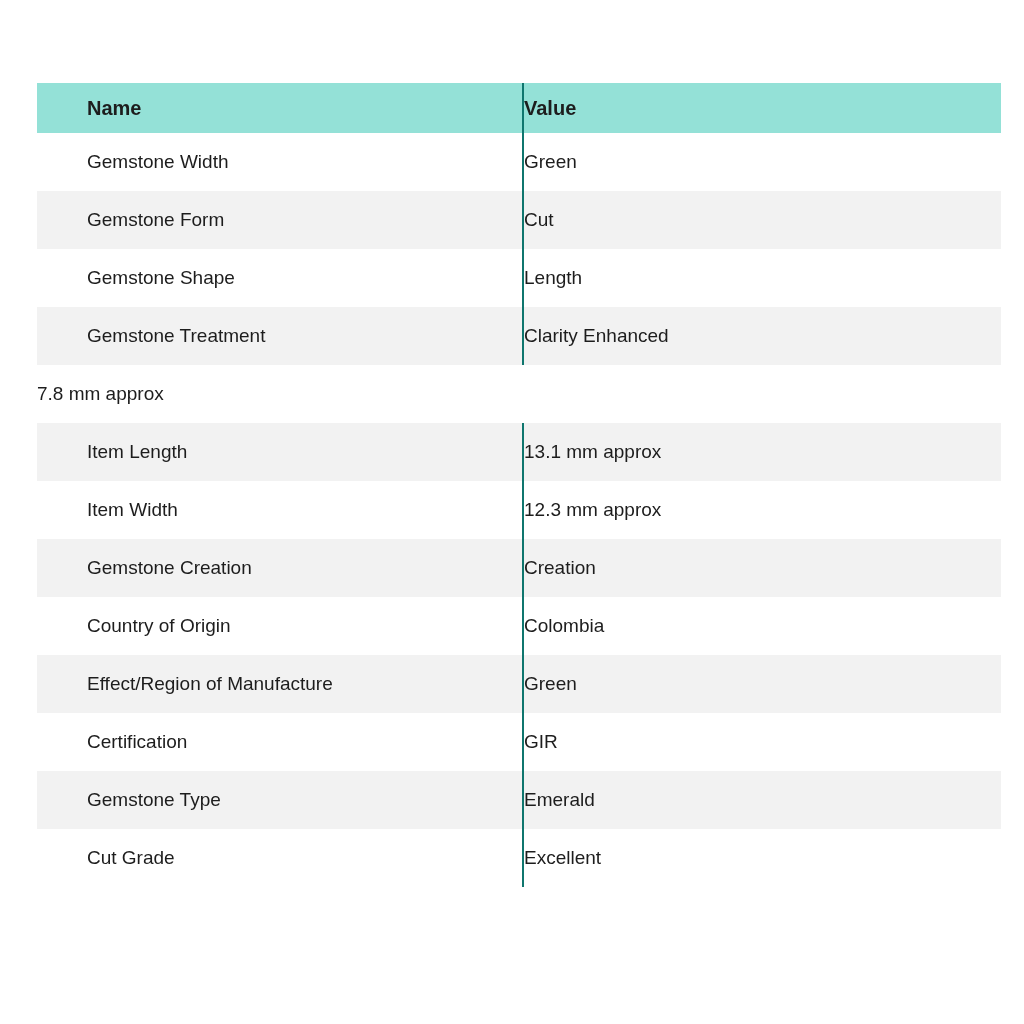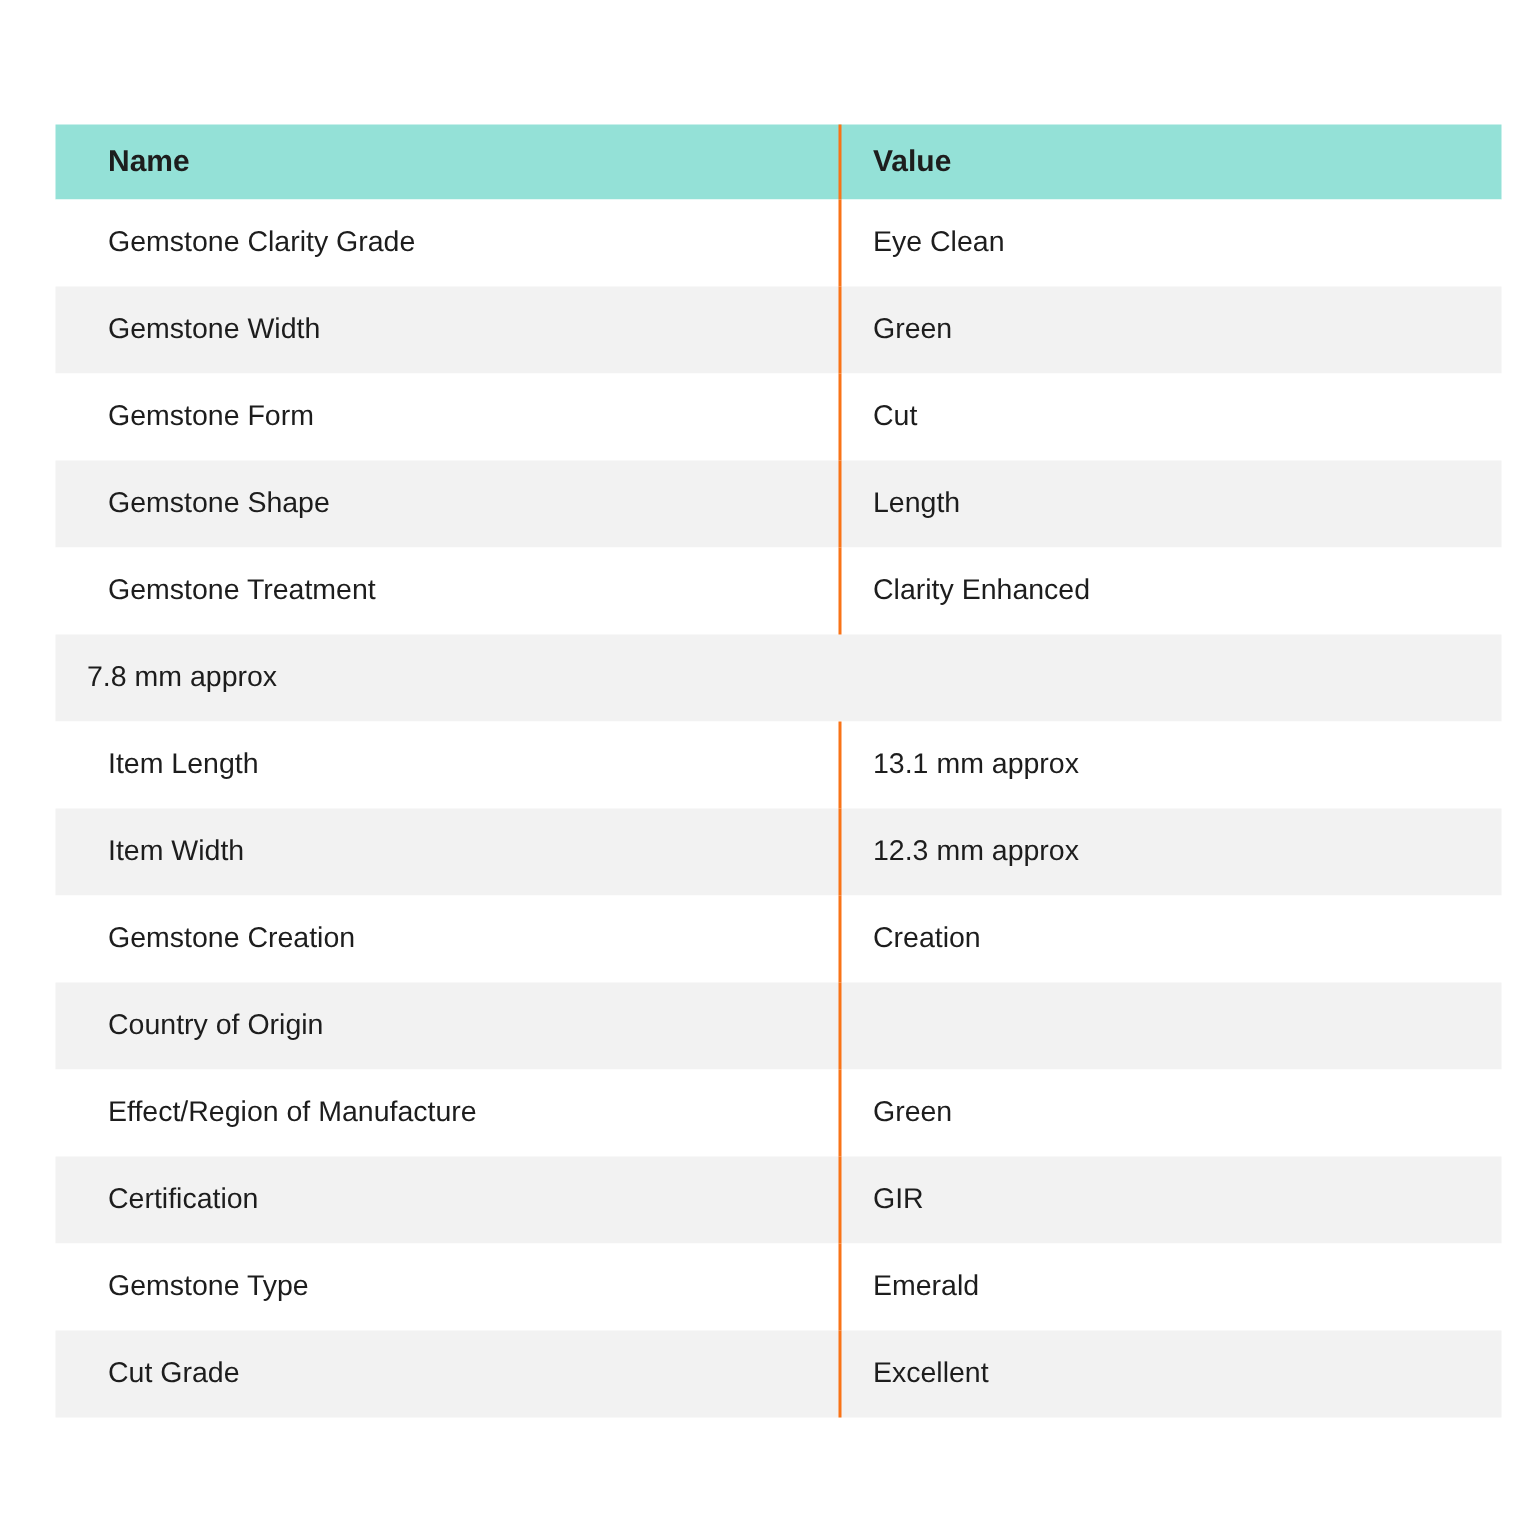--- a/index.html
+++ b/index.html
@@ -36,50 +36,45 @@
       display: flex;
       height: 58px;
       align-items: center;
       font-size: 19px;
       background: #ffffff;
     }
     .rows .row:nth-child(even) {
       background: var(--row-alt-bg);
     }
     .cell-name {
-      width: 524px;
-      padding-left: 35px;
-      border-right: 2px solid #f97316;
+      width: 487px;
+      padding-left: 50px;
+      border-right: 2px solid #0f766e;
       height: 100%;
       display: flex;
       align-items: center;
     }
     .cell-value {
       flex: 1;
-      padding-left: 21px;
       height: 100%;
       display: flex;
       align-items: center;
     }
   </style>
 </head>
 <body>
 
 <div class="spec-table">
 
   <div class="header-row">
     <div class="cell-name">Name</div>
     <div class="cell-value">Value</div>
   </div>
 
   <div class="rows">
-    <div class="row">
-      <div class="cell-name">Gemstone Clarity Grade</div>
-      <div class="cell-value">Eye Clean</div>
-    </div>
     <div class="row">
       <div class="cell-name">Gemstone Width</div>
       <div class="cell-value">Green</div>
     </div>
     <div class="row">
       <div class="cell-name">Gemstone Form</div>
       <div class="cell-value">Cut</div>
     </div>
     <div class="row">
       <div class="cell-name">Gemstone Shape</div>
@@ -99,20 +94,21 @@
     <div class="row">
       <div class="cell-name">Item Width</div>
       <div class="cell-value">12.3 mm approx</div>
     </div>
     <div class="row">
       <div class="cell-name">Gemstone Creation</div>
       <div class="cell-value">Creation</div>
     </div>
     <div class="row">
       <div class="cell-name">Country of Origin</div>
+      <div class="cell-value">Colombia</div>
     </div>
     <div class="row">
       <div class="cell-name">Effect/Region of Manufacture</div>
       <div class="cell-value">Green</div>
     </div>
     <div class="row">
       <div class="cell-name">Certification</div>
       <div class="cell-value">GIR</div>
     </div>
     <div class="row">

